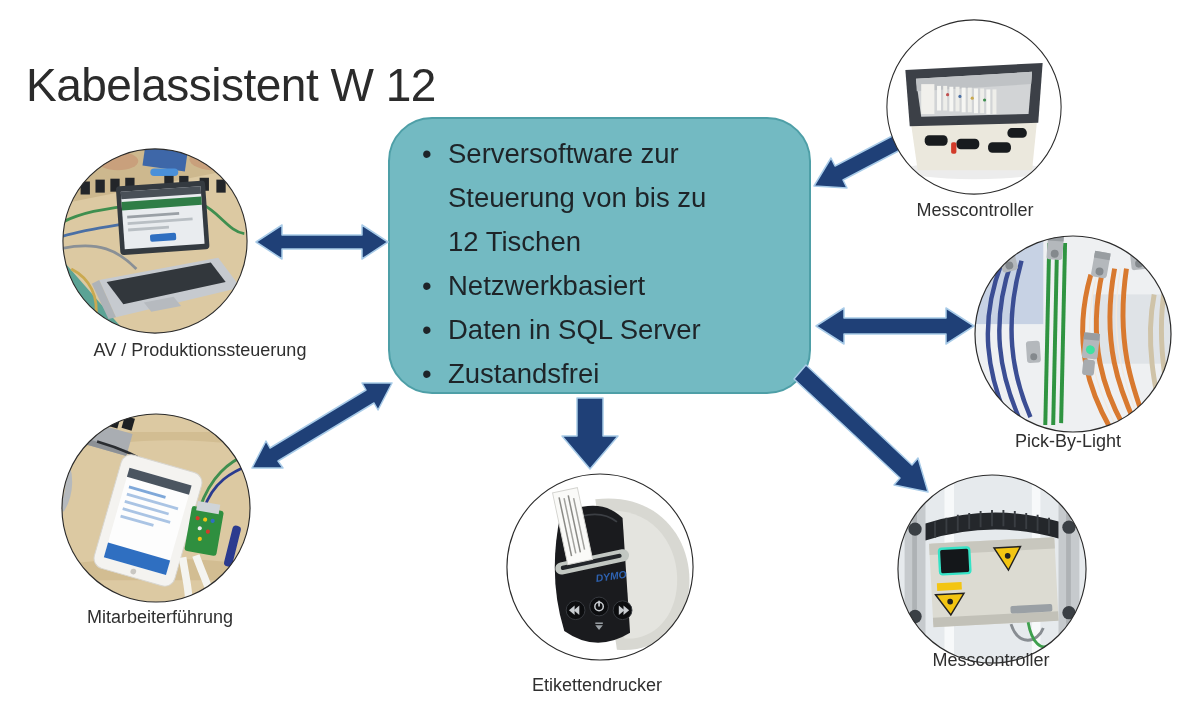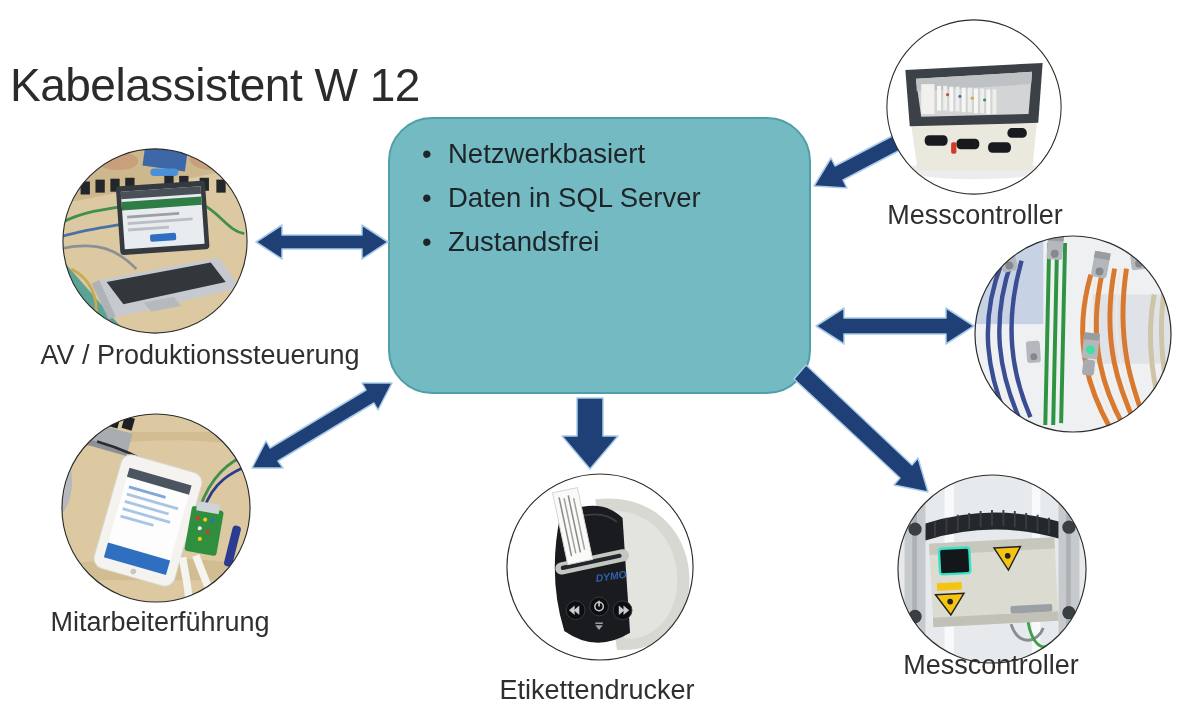--- a/index.html
+++ b/index.html
@@ -1,51 +1,54 @@
 <!DOCTYPE html>
 <html><head>
 <meta charset="utf-8">
 <style>
   html,body{margin:0;padding:0;background:#ffffff;}
   #slide{
     position:relative;width:1178px;height:720px;background:#ffffff;
     font-family:"Liberation Sans", sans-serif;overflow:hidden;
   }
   .title{
-    position:absolute;left:10px;top:58px;font-size:46px;color:#2b2b2b;
+    position:absolute;left:26px;top:58px;font-size:46px;color:#2b2b2b;
     letter-spacing:-0.5px;white-space:nowrap;
   }
   .center-box{
     position:absolute;left:388px;top:117px;width:423px;height:277px;
     background:#73BAC2;border:2px solid #4E9FA7;border-radius:44px;
     box-sizing:border-box;
   }
   .center-box ul{
     margin:0;padding:13px 18px 0 26px;list-style:none;
     font-size:27.5px;line-height:44px;color:#1e2428;
   }
   .center-box li{position:relative;padding-left:32px;white-space:pre-line;}
   .center-box li::before{content:"\2022";position:absolute;left:6px;top:0;}
   .node{position:absolute;}
   .node svg{display:block;}
   .node-label{
-    position:absolute;font-size:27px;color:#2f2f2f;text-align:center;white-space:nowrap;
+    position:absolute;font-size:18px;color:#2f2f2f;text-align:center;white-space:nowrap;
   }
   #arrow-layer{position:absolute;left:0;top:0;pointer-events:none;}
   .arrow{fill:#1F4077;stroke:#A8CBE8;stroke-width:1.5;stroke-linejoin:round;}
 </style>
 </head>
 <body>
 
 <div id="slide">
 
   <div class="title">Kabelassistent W 12</div>
 
   <div class="center-box">
     <ul>
+      <li>Serversoftware zur
+Steuerung von bis zu
+12 Tischen</li>
       <li>Netzwerkbasiert</li>
       <li>Daten in SQL Server</li>
       <li>Zustandsfrei</li>
     </ul>
   </div>
 
   <svg id="arrow-layer" width="1178" height="720" viewBox="0 0 1178 720">
     <polygon class="arrow" points="256,242 282,225 282,235 362,235 362,225 388,242 362,259 362,249 282,249 282,259"></polygon>
     <polygon class="arrow" points="898,133 835,166 831,158 814,186 847,188 843,180 906,147"></polygon>
     <polygon class="arrow" points="816,326 844,308 844,318 946,318 946,308 974,326 946,344 946,334 844,334 844,344"></polygon>
@@ -219,20 +222,21 @@
             </g>
           <g transform="translate(60,118) rotate(-4)">
               <rect x="-7" y="-11" width="14" height="22" rx="3" fill="#b4b8bc"></rect>
               <circle cy="5" r="3.5" fill="#84898d"></circle>
             </g>
         </g>
       </g>
       <circle cx="100" cy="100" r="99" fill="none" stroke="#2b2b2b" stroke-width="1.2"></circle>
     </svg>
   </div>
+  <div class="node-label" style="left:958px;top:431px;width:220px;">Pick-By-Light</div>
 
   <div class="node" style="left:897px;top:474px;">
     <svg width="190" height="190" viewBox="0 0 200 200">
       <defs>
           <clipPath id="clip-laser">
             <circle cx="100" cy="100" r="99"></circle>
           </clipPath>
         </defs>
       <g clip-path="url(#clip-laser)">
         <rect width="200" height="200" fill="#e6eaed"></rect>

